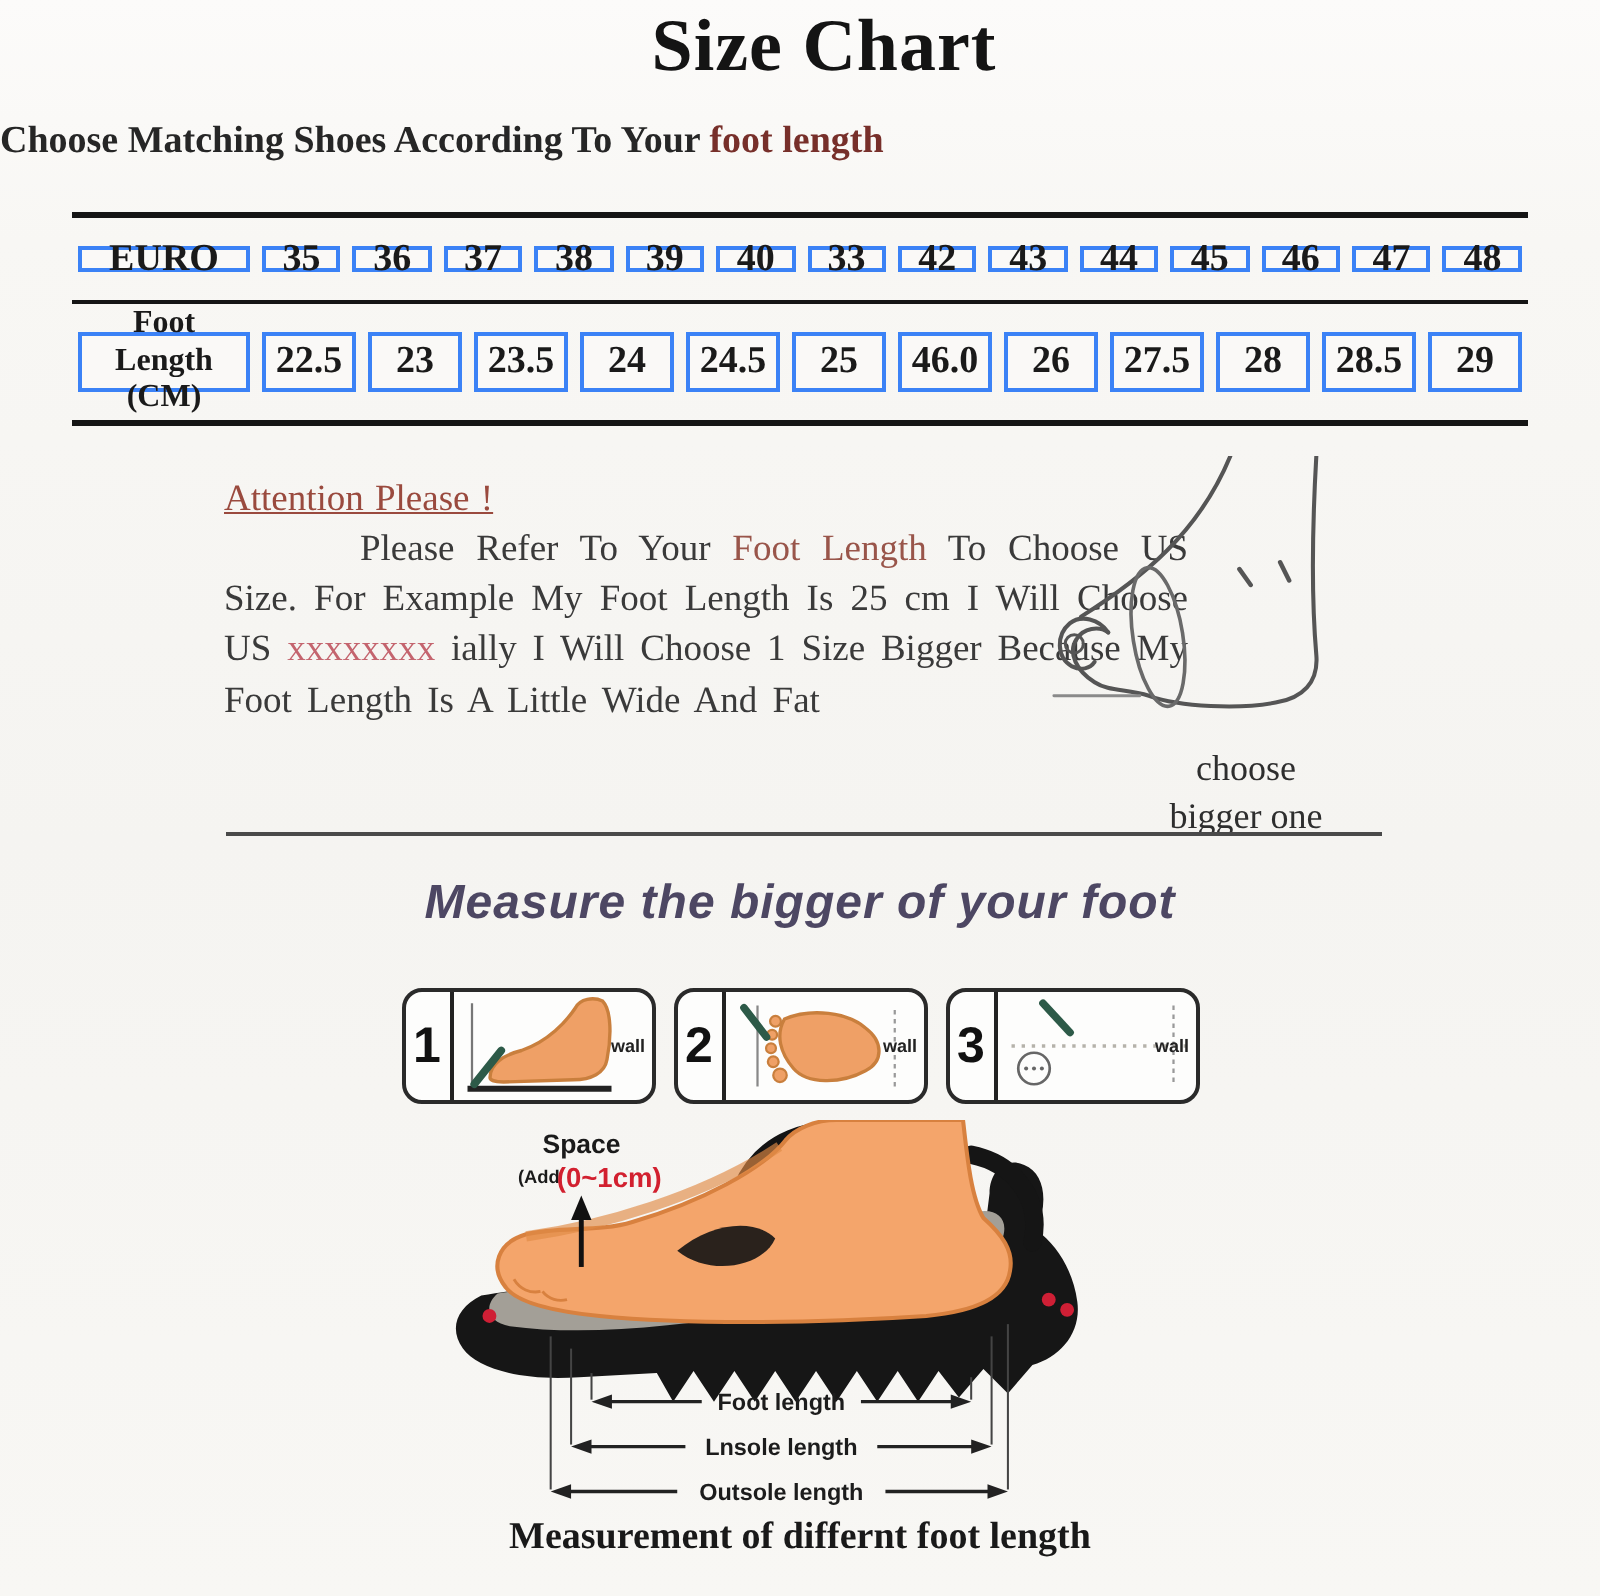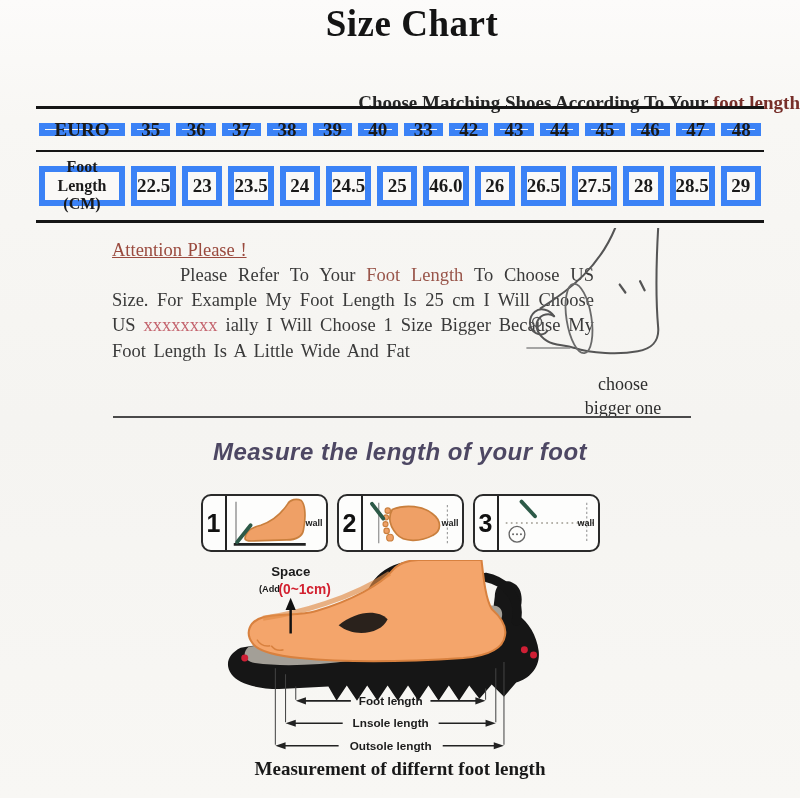--- a/index.html
+++ b/index.html
@@ -7,31 +7,31 @@
   body {
     font-family:"Liberation Serif", serif;
     background:linear-gradient(#fcfbfa 0px, #f8f7f4 120px, #f5f4f1 420px, #f8f7f4 798px);
     position:relative; overflow:hidden; color:#1c1c1c;
   }
   .abs { position:absolute; }
 
   
   .title { top:2px; left:12px; width:800px; text-align:center;
     font-size:37px; font-weight:700; letter-spacing:0.5px; color:#141414; }
-  .subtitle { top:60px; left:0; width:800px; text-align:right;
-    font-size:19px; font-weight:700; color:#262626;margin-top:32px; }
+  .subtitle { top:60px; left:0; width:800px; text-align:left;
+    font-size:19px; font-weight:700; color:#262626; }
   .subtitle .hl { color:#772f2a; }
 
   
   .size-table { top:106px; left:36px; width:728px;
     border-top:3px solid #151515; border-bottom:3px solid #151515; }
   .trow { display:flex; }
   .trow.r1 { height:43px; border-bottom:2px solid #151515; }
-  .trow.r2 { height:68px; }
-  .tcell { flex:1 1 0; margin:14px 3px; border:6px solid #3b82f6;
+  .trow.r2 { height:58px; }
+  .tcell { flex:1 1 0; margin:14px 3px; border:2px solid #3b82f6;
     display:flex; align-items:center; justify-content:center;
     font-weight:700; font-size:19px; color:#1a1a1a; background:#faf9f7; }
   .tcell.head { flex:0 0 86px; }
   .tcell.head.r2l { font-size:16px; text-align:center; line-height:1.15; padding:0 10px; }
 
   
   .attention { top:238px; left:112px; width:482px;
     font-size:18.5px; line-height:1.36; color:#3a3a3a;
     text-align:justify; word-spacing:3px; }
   .attention .heading { color:#9a4a3e; text-align:left; word-spacing:1px;text-decoration:underline; }
@@ -95,21 +95,20 @@
   <div class="trow r2">
     <div class="tcell head r2l">Foot Length (CM)</div>
     <div class="tcell">22.5</div>
     <div class="tcell">23</div>
     <div class="tcell">23.5</div>
     <div class="tcell">24</div>
     <div class="tcell">24.5</div>
     <div class="tcell">25</div>
     <div class="tcell">46.0</div>
     <div class="tcell">26</div>
-    <div class="tcell">26.5</div>
     <div class="tcell">27.5</div>
     <div class="tcell">28</div>
     <div class="tcell">28.5</div>
     <div class="tcell">29</div>
   </div>
 </div>
 
 <div class="abs attention">
   <div class="heading">Attention Please !</div>
   <div class="bodytext">
@@ -137,21 +136,21 @@
   </svg>
 </div>
 
 <div class="abs choose-note">
   <div>choose</div>
   <div>bigger one</div>
 </div>
 
 <div class="abs divider"></div>
 
-<div class="abs measure-heading">Measure the length of your foot</div>
+<div class="abs measure-heading">Measure the bigger of your foot</div>
 
 <div class="abs panels">
 
   <div class="panel">
     <span class="pnum">1</span>
     <svg viewBox="0 0 88 48">
       <line x1="8" y1="5" x2="8" y2="43" stroke="#777" stroke-width="1"></line>
       <path d="M16,38 C16,32 22,28 30,26 C42,22 50,13 54,7 C56,3 62,2 66,4 C70,8 70,20 68,30 C67,36 61,39 53,39 L22,40 C18,40 16,39 16,38 Z" fill="#efa066" stroke="#c97f3d" stroke-width="1.5"></path>
       <line x1="6" y1="43" x2="70" y2="43" stroke="#222" stroke-width="2.6"></line>
       <line x1="9" y1="41" x2="21" y2="26" stroke="#2d5a48" stroke-width="3.4" stroke-linecap="round"></line>

